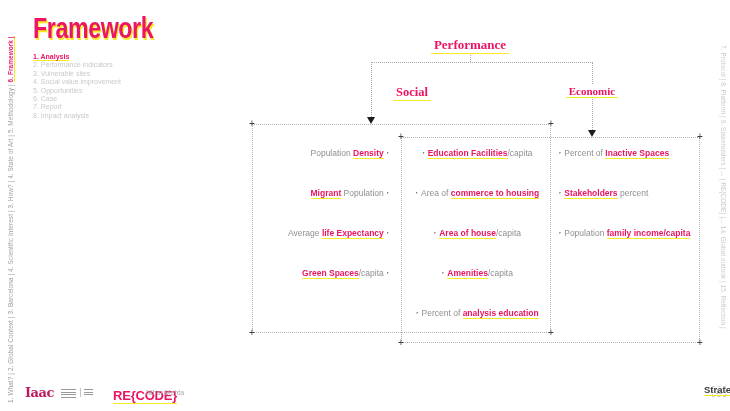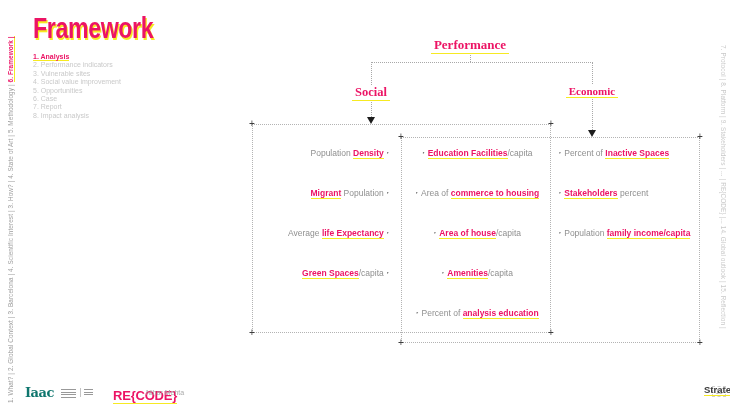--- a/index.html
+++ b/index.html
@@ -36,21 +36,21 @@
   .menu-item{font-size:7px;line-height:8.4px;color:#c9c9c9;white-space:nowrap;cursor:default;}
   .menu-item.active{color:var(--pink);font-weight:bold;}
   .menu-item.active span{border-bottom:1.4px solid var(--yellow);}
   
   .node{position:absolute;text-align:center;white-space:nowrap;font-family:Liberation Serif, serif;}
   .node .lbl{
     display:inline-block;background:#fff;padding:0 3px;
     color:var(--pink);font-weight:bold;border-bottom:1.6px solid var(--yellow);
   }
   #node-root{left:400px;top:37px;width:140px;font-size:13px;}
-  #node-social{left:311px;top:85px;width:120px;font-size:12.5px;}
+  #node-social{left:311px;top:85px;width:120px;font-size:12.5px;text-align:right;}
   #node-economic{left:532px;top:85px;width:120px;font-size:11px;}
   
   .hline{position:absolute;border-top:1px dotted var(--line);height:0;}
   .vline{position:absolute;border-left:1px dotted var(--line);width:0;}
   .arrow-down{
     position:absolute;width:0;height:0;
     border-left:4px solid transparent;border-right:4px solid transparent;
     border-top:7px solid #1c1c1c;
   }
   .dbox{position:absolute;border:1px dotted #b3b3b3;background:transparent;}
@@ -61,21 +61,21 @@
   .col{position:absolute;top:0;height:370px;}
   #col-social{left:252px;width:140px;text-align:right;}
   #col-shared{left:403px;width:146px;text-align:center;}
   #col-economic{left:556px;width:144px;text-align:left;}
   .ind-row{position:absolute;left:0;right:0;font-size:8.5px;line-height:11px;white-space:nowrap;}
   .ind-row .pl{color:var(--gray);}
   .ind-row .hl{color:var(--pink);font-weight:bold;border-bottom:1.2px solid var(--yellow);}
   .ind-row .blt{color:#4a4a4a;font-size:6px;margin:0 3px;vertical-align:1px;}
   
   .footer-logo{position:absolute;left:25px;top:385px;font-family:"DejaVu Serif", serif;
-    font-weight:bold;font-size:13px;color:#0f766e;letter-spacing:-0.5px;}
+    font-weight:bold;font-size:13px;color:#be185d;letter-spacing:-0.5px;}
   .smallprint{position:absolute;top:389px;display:flex;flex-direction:column;gap:1.6px;}
   .smallprint i{display:block;height:1px;background:#999;}
   #sp1{left:61px;} #sp1 i{width:15px;}
   #sp-div{position:absolute;left:80px;top:388px;width:1px;height:9px;background:#c4c4c4;}
   #sp2{left:84px;} #sp2 i{width:9px;}
   .footer-brand{position:absolute;left:113px;top:388px;font-size:13px;font-weight:bold;
     color:var(--pink);letter-spacing:-0.2px;border-bottom:1.4px solid var(--yellow);}
   .footer-author{position:absolute;left:146px;top:389px;font-size:7px;color:#a9a9a9;}
   .footer-section{position:absolute;left:704px;top:384px;font-size:9.5px;font-weight:bold;
     color:#3c3c3c;border-bottom:1.6px solid var(--yellow);}

